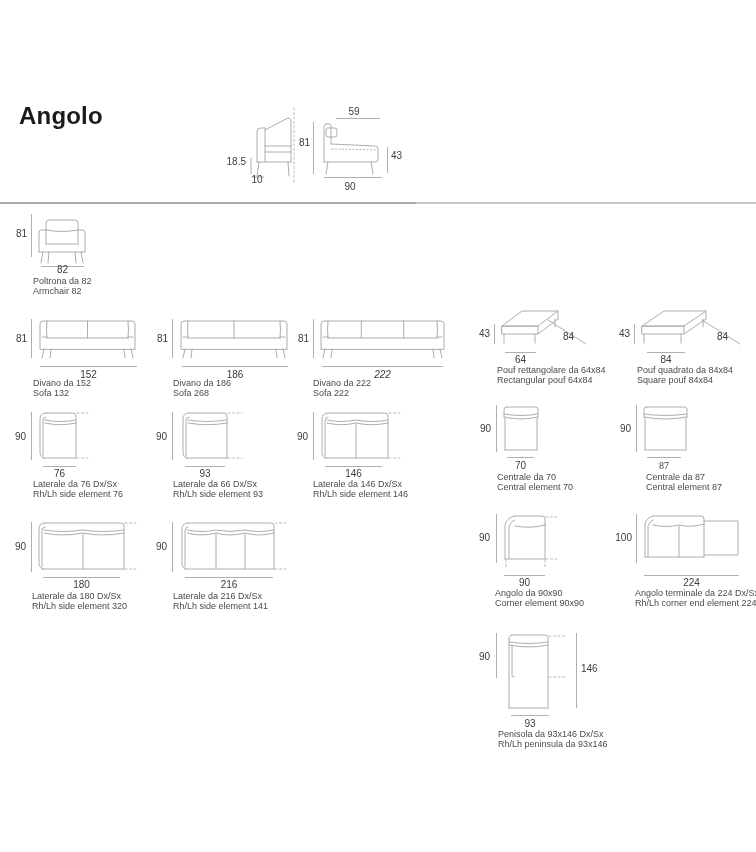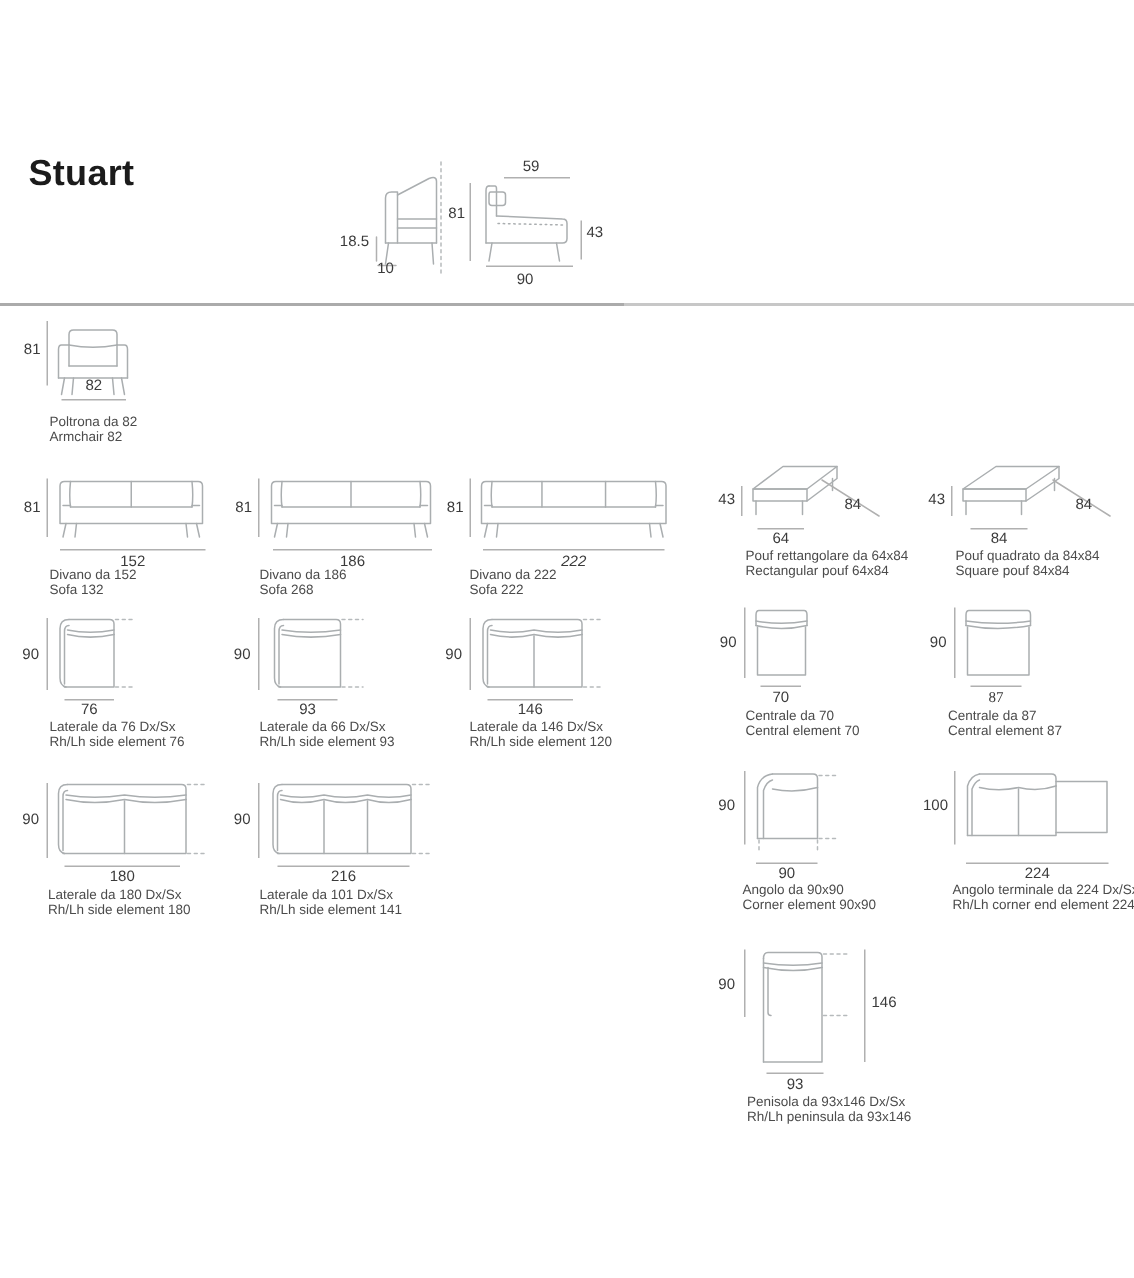--- a/index.html
+++ b/index.html
@@ -18,21 +18,21 @@
   svg.dw path{stroke:#aaaeb0;fill:none;stroke-width:1;stroke-linecap:round;stroke-linejoin:round;}
   svg.dw path.dash{stroke:#b6babc;stroke-dasharray:2,2.5;}
   svg.dw path.dot{stroke-dasharray:1,2.5;}
   svg.dw path.dim{stroke:#b0b0b0;}
 </style>
 </head>
 <body>
 
 <div class="page">
 
-  <div class="title" style="left:19px;top:102px;">Stuart</div>
+  <div class="title" style="left:19px;top:102px;">Angolo</div>
 
   <svg class="dw" style="left:248px;top:106px;" width="52" height="80">
     <path class="dash" d="M46,2 V76"></path>
     <path d="M9,56 V26 Q9,22 13,22 L17,22 V56"></path>
     <path d="M17,24 L38,13 Q43,11 43,15 V56"></path>
     <path d="M17,40 H43 M17,46 H43 M9,56 H43"></path>
     <path d="M11,56 L9,70 M40,56 L41,70"></path>
     <path class="dim" d="M3,52 V68 M4,71 H16"></path>
   </svg>
   <span class="t tr" style="left:226px;top:156px;width:20px;">18.5</span>
@@ -62,21 +62,21 @@
   <svg class="dw" style="left:36px;top:217px;" width="52" height="47">
     <path d="M10,13 V6 Q10,3 13,3 H39 Q42,3 42,6 V13"></path>
     <path d="M10,13 Q26,16 42,13"></path>
     <path d="M10,13 H5 Q3,13 3,16 V35 M42,13 H47 Q49,13 49,16 V35"></path>
     <path d="M10,13 V27 M42,13 V27"></path>
     <path d="M10,27 H42"></path>
     <path d="M3,35 H49"></path>
     <path d="M7,35 L5,46 M13,35 L12,46 M39,35 L40,46 M45,35 L47,46"></path>
   </svg>
   <div class="hline" style="left:41px;top:266px;width:43px;"></div>
-  <span class="t tc" style="left:41px;top:252px;width:43px;text-align:center;">82</span>
+  <span class="t tc" style="left:41px;top:264px;width:43px;text-align:center;">82</span>
   <div class="cap" style="left:33px;top:277px;">
     <div>Poltrona da 82</div>
     <div>Armchair 82</div>
   </div>
 
   <span class="t tr" style="left:9px;top:333px;width:18px;">81</span>
   <div class="vline" style="left:31px;top:319px;height:39px;"></div>
   <svg class="dw" style="left:38px;top:317px;" width="99" height="41">
     <path d="M2,32 V7 Q2,4 5,4 H94 Q97,4 97,7 V32 Z"></path>
     <path d="M9,4 Q8,14 9,21 M90,4 Q91,14 90,21"></path>
@@ -203,21 +203,21 @@
     <path d="M9,2 H66 Q69,2 69,5 V12"></path>
     <path d="M8,12 Q22,15.5 37,12 Q53,15.5 69,12 M8,9 Q22,12 37,9 Q53,12 69,9"></path>
     <path d="M37,13 V47"></path>
     <path d="M69,12 V47 M6,47 H69"></path>
     <path class="dash" d="M70,2 H82 M70,47 H82"></path>
   </svg>
   <div class="hline" style="left:325px;top:466px;width:57px;"></div>
   <span class="t tc" style="left:325px;top:468px;width:57px;">146</span>
   <div class="cap" style="left:313px;top:480px;">
     <div>Laterale da 146 Dx/Sx</div>
-    <div>Rh/Lh side element 120</div>
+    <div>Rh/Lh side element 146</div>
   </div>
 
   <span class="t tr" style="left:473px;top:423px;width:18px;">90</span>
   <div class="vline" style="left:496px;top:405px;height:47px;"></div>
   <svg class="dw" style="left:502px;top:405px;" width="38" height="46">
     <path d="M4,2 Q2,2 2,5 V12 M4,2 H34 Q36,2 36,5 V12"></path>
     <path d="M2,12 Q19,16 36,12 M2,9 Q19,12 36,9"></path>
     <path d="M3,13 V45 M35,13 V45 M3,45 H35"></path>
   </svg>
   <div class="hline" style="left:507px;top:457px;width:27px;"></div>
@@ -229,58 +229,58 @@
 
   <span class="t tr" style="left:613px;top:423px;width:18px;">90</span>
   <div class="vline" style="left:636px;top:405px;height:47px;"></div>
   <svg class="dw" style="left:642px;top:405px;" width="47" height="46">
     <path d="M4,2 Q2,2 2,5 V12 M4,2 H43 Q45,2 45,5 V12"></path>
     <path d="M2,12 Q23,16 45,12 M2,9 Q23,12 45,9"></path>
     <path d="M3,13 V45 M44,13 V45 M3,45 H44"></path>
   </svg>
   <div class="hline" style="left:647px;top:457px;width:34px;"></div>
   <span class="t tc" style="left:647px;top:460px;width:34px;font-family:Liberation Serif, serif;">87</span>
-  <div class="cap" style="left:632px;top:473px;">
+  <div class="cap" style="left:646px;top:473px;">
     <div>Centrale da 87</div>
     <div>Central element 87</div>
   </div>
 
   <span class="t tr" style="left:8px;top:541px;width:18px;">90</span>
   <div class="vline" style="left:31px;top:522px;height:50px;"></div>
   <svg class="dw" style="left:36px;top:521px;" width="100" height="52">
     <path d="M9,2 Q3,2 3,8 V42 Q3,47 7,48"></path>
     <path d="M9,6 Q6,6 6,10 V46"></path>
     <path d="M9,2 H85 Q88,2 88,5 V12"></path>
     <path d="M8,12 Q27,16 47,12 Q67,16 88,12 M8,9 Q27,12 47,9 Q67,12 88,9"></path>
     <path d="M47,13 V48"></path>
     <path d="M88,12 V48 M6,48 H88"></path>
     <path class="dash" d="M89,2 H100 M89,48 H100"></path>
   </svg>
   <div class="hline" style="left:43px;top:577px;width:77px;"></div>
   <span class="t tc" style="left:43px;top:579px;width:77px;">180</span>
   <div class="cap" style="left:32px;top:592px;">
     <div>Laterale da 180 Dx/Sx</div>
-    <div>Rh/Lh side element 180</div>
+    <div>Rh/Lh side element 320</div>
   </div>
 
   <span class="t tr" style="left:149px;top:541px;width:18px;">90</span>
   <div class="vline" style="left:172px;top:522px;height:50px;"></div>
   <svg class="dw" style="left:179px;top:521px;" width="108" height="52">
     <path d="M9,2 Q3,2 3,8 V42 Q3,47 7,48"></path>
     <path d="M9,6 Q6,6 6,10 V46"></path>
     <path d="M9,2 H92 Q95,2 95,5 V12"></path>
     <path d="M8,12 Q22,16 37,12 Q51,16 66,12 Q80,16 95,12 M8,9 Q22,12 37,9 Q51,12 66,9 Q80,12 95,9"></path>
     <path d="M37,13 V48 M66,13 V48"></path>
     <path d="M95,12 V48 M6,48 H95"></path>
     <path class="dash" d="M96,2 H108 M96,48 H108"></path>
   </svg>
   <div class="hline" style="left:185px;top:577px;width:88px;"></div>
   <span class="t tc" style="left:185px;top:579px;width:88px;">216</span>
   <div class="cap" style="left:173px;top:592px;">
-    <div>Laterale da 101 Dx/Sx</div>
+    <div>Laterale da 216 Dx/Sx</div>
     <div>Rh/Lh side element 141</div>
   </div>
 
   <span class="t tr" style="left:472px;top:532px;width:18px;">90</span>
   <div class="vline" style="left:496px;top:514px;height:49px;"></div>
   <svg class="dw" style="left:502px;top:514px;" width="58" height="56">
     <path d="M13,2 Q5,3 3,11 V45"></path>
     <path d="M13,6 Q9,7 7,13 V45"></path>
     <path d="M13,2 H40 Q43,2 43,5 V11"></path>
     <path d="M13,12 Q28,15 43,11"></path>

